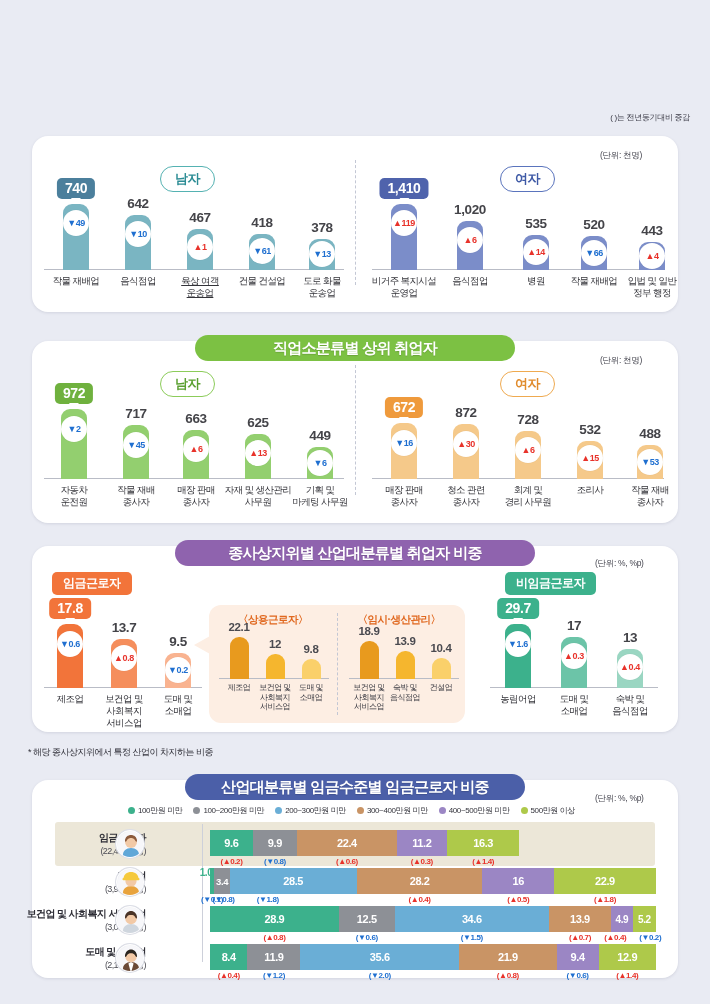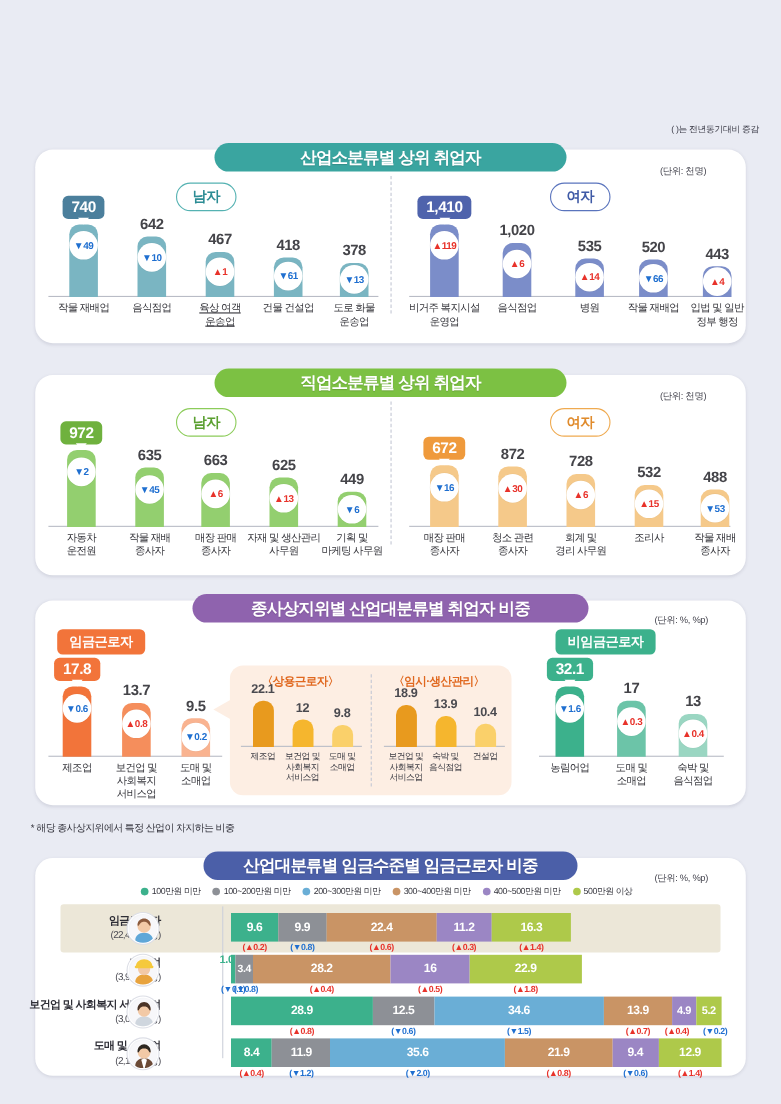--- a/index.html
+++ b/index.html
@@ -192,21 +192,20 @@
 </style>
 </head>
 <body>
 
 <div id="page">
 
 
   <div class="note-top">(  )는 전년동기대비 증감</div>
 
   <div class="card" style="left:32px; top:136px; width:646px; height:176px;"></div>
-  <div class="ribbon" style="left:195px; top:130px; width:320px; background:#3aa5a0;">산업소분류별 상위 취업자</div>
   <div class="unit-note" style="left:600px; top:150px;">(단위: 천명)</div>
   <div class="divider-v" style="left:355px; top:160px; height:125px;"></div>
 
   <div class="gender-pill" style="left:160px; top:166px; color:#2d8d95; border-color:#55b2b2;">남자</div>
   <div class="gender-pill" style="left:500px; top:166px; color:#3f5aa6; border-color:#5a74bd;">여자</div>
 
   <div class="colchart" style="left:44px; top:200px; width:300px; height:70px;">
     <div class="baseline"></div>
 
     <div class="col" style="left:10px; width:44px;">
@@ -302,21 +301,21 @@
     <div class="col" style="left:8px; width:44px;">
       <div class="bar" style="width:26px; height:70px; background:#93cf6f; margin:0 auto;"></div>
       <div class="val-callout" style="top:-26px; background:#6fb13e; border-bottom-color:#6fb13e;">972</div>
       <div class="delta down" style="top:7px;">▼<span>2</span></div>
       <div class="xlabel" style="white-space:pre-line;">자동차
 운전원</div>
     </div>
 
     <div class="col" style="left:70px; width:44px;">
       <div class="bar" style="width:26px; height:54px; background:#93cf6f; margin:0 auto;"></div>
-      <div class="val-plain" style="top:-19px;">635</div>
+      <div class="val-plain" style="top:-19px;">717</div>
       <div class="delta down" style="top:7px;">▼<span>45</span></div>
       <div class="xlabel" style="white-space:pre-line;">작물 재배
 종사자</div>
     </div>
 
     <div class="col" style="left:130px; width:44px;">
       <div class="bar" style="width:26px; height:49px; background:#93cf6f; margin:0 auto;"></div>
       <div class="val-plain" style="top:-19px;">663</div>
       <div class="delta up" style="top:6px;">▲<span>6</span></div>
       <div class="xlabel" style="white-space:pre-line;">매장 판매
@@ -467,21 +466,21 @@
         <div class="inset-xlabel">건설업</div>
       </div>
     </div>
   </div>
 
   <div class="colchart" style="left:490px; top:620px; width:168px; height:68px;">
     <div class="baseline"></div>
 
     <div class="col" style="left:6px; width:44px;">
       <div class="bar" style="width:26px; height:64px; background:#3cb18c; margin:0 auto;"></div>
-      <div class="val-callout" style="top:-26px; background:#3cb18c; border-bottom-color:#3cb18c;">32.1</div>
+      <div class="val-callout" style="top:-26px; background:#3cb18c; border-bottom-color:#3cb18c;">29.7</div>
       <div class="delta down" style="top:7px;">▼<span>1.6</span></div>
       <div class="xlabel">농림어업</div>
     </div>
 
     <div class="col" style="left:62px; width:44px;">
       <div class="bar" style="width:26px; height:51px; background:#6cc4a8; margin:0 auto;"></div>
       <div class="val-plain" style="top:-19px;">17</div>
       <div class="delta up" style="top:6px;">▲<span>0.3</span></div>
       <div class="xlabel" style="white-space:pre-line;">도매 및
 소매업</div>
@@ -585,20 +584,24 @@
     </div>
     <div class="stack" style="left:0px; width:446px;">
       <div class="seg" style="width:1.0%; background:#3cb18c; font-size:9px;">
         <span class="dl" style="top:-1px; color:#3cb18c; font-size:10px; left:-4px;">1.0</span>
         <span class="dl down" style="left:2px;">(▼0.1)</span>
       </div>
       <div class="seg" style="width:3.4%; background:#8d9096; font-size:9.5px;">
         <span>3.4</span>
         <span class="dl down" style="left:60%;">(▼0.8)</span>
       </div>
+      <div class="seg" style="width:28.5%; background:#6aaed6;">
+        <span>28.5</span>
+        <span class="dl down" style="left:30%;">(▼1.8)</span>
+      </div>
       <div class="seg" style="width:28.2%; background:#c99465;">
         <span>28.2</span>
         <span class="dl up">(▲0.4)</span>
       </div>
       <div class="seg" style="width:16.0%; background:#9b86c4;">
         <span>16</span>
         <span class="dl up">(▲0.5)</span>
       </div>
       <div class="seg" style="width:22.9%; background:#aec94a;">
         <span>22.9</span>

